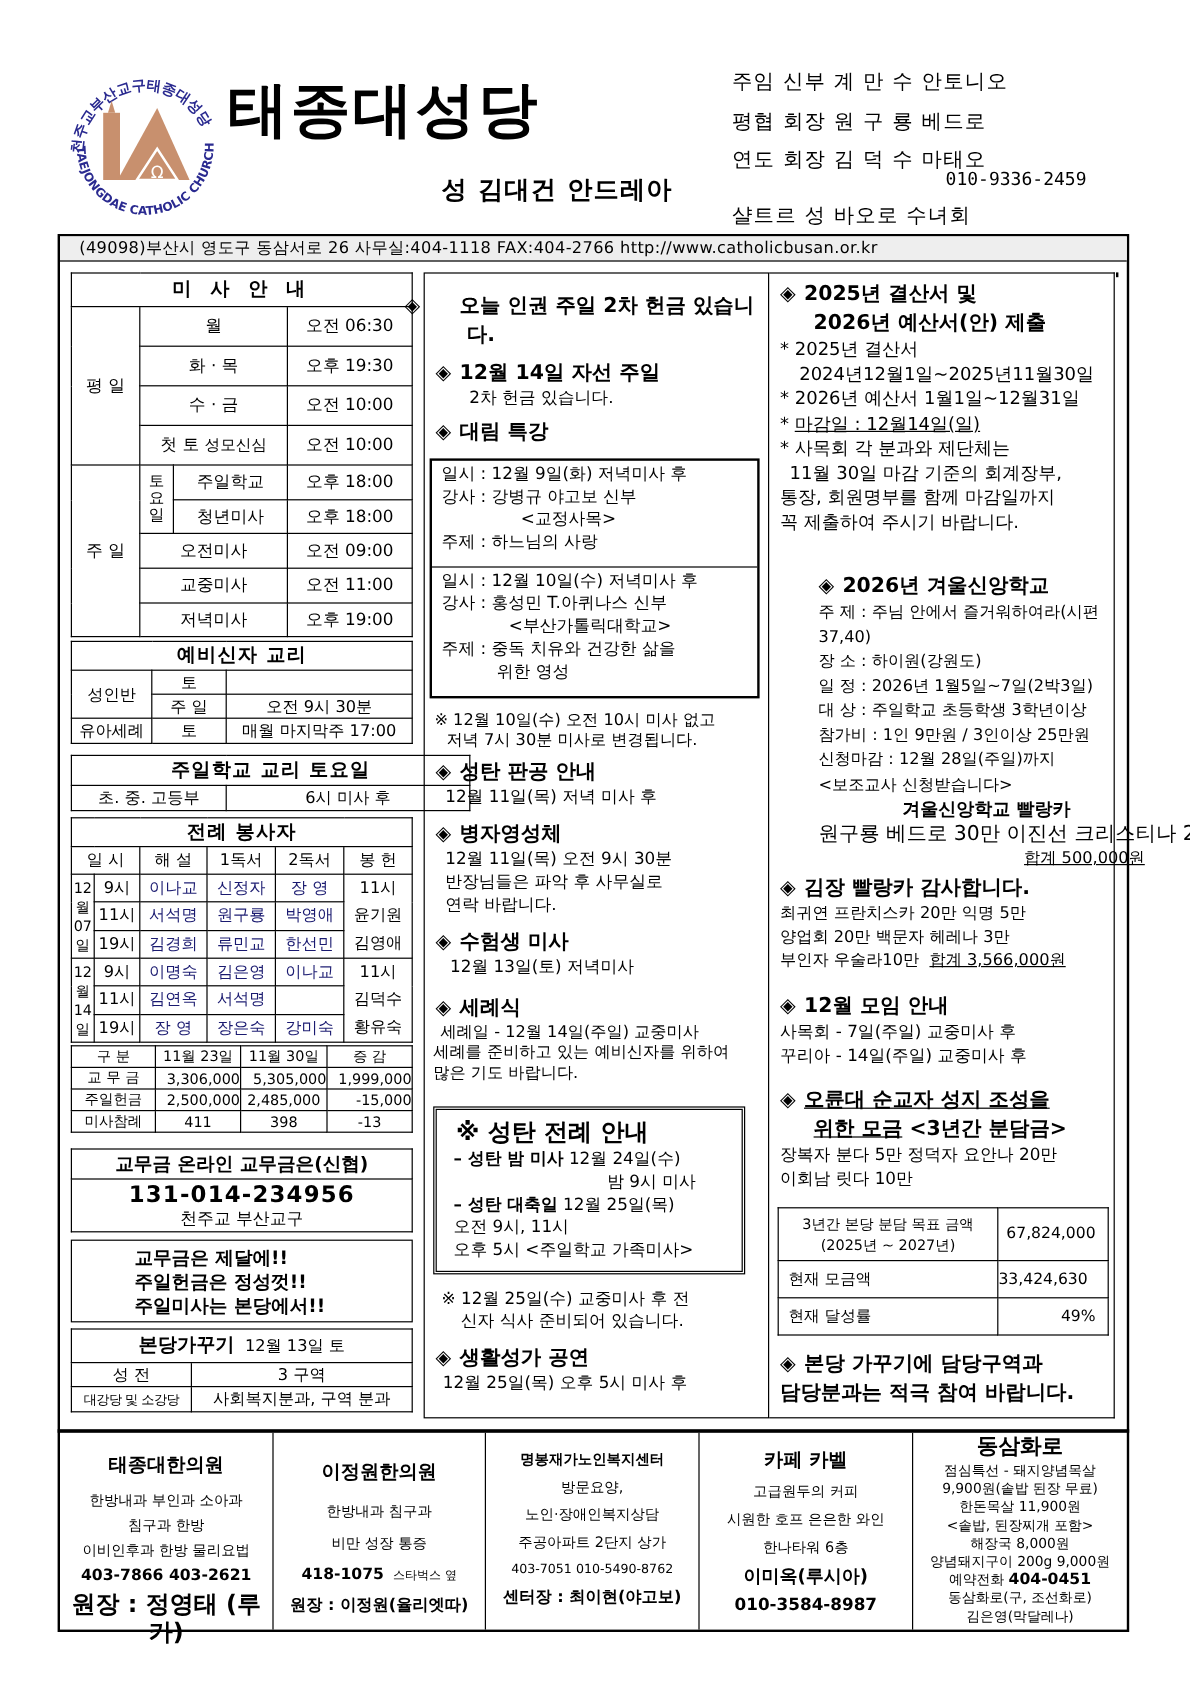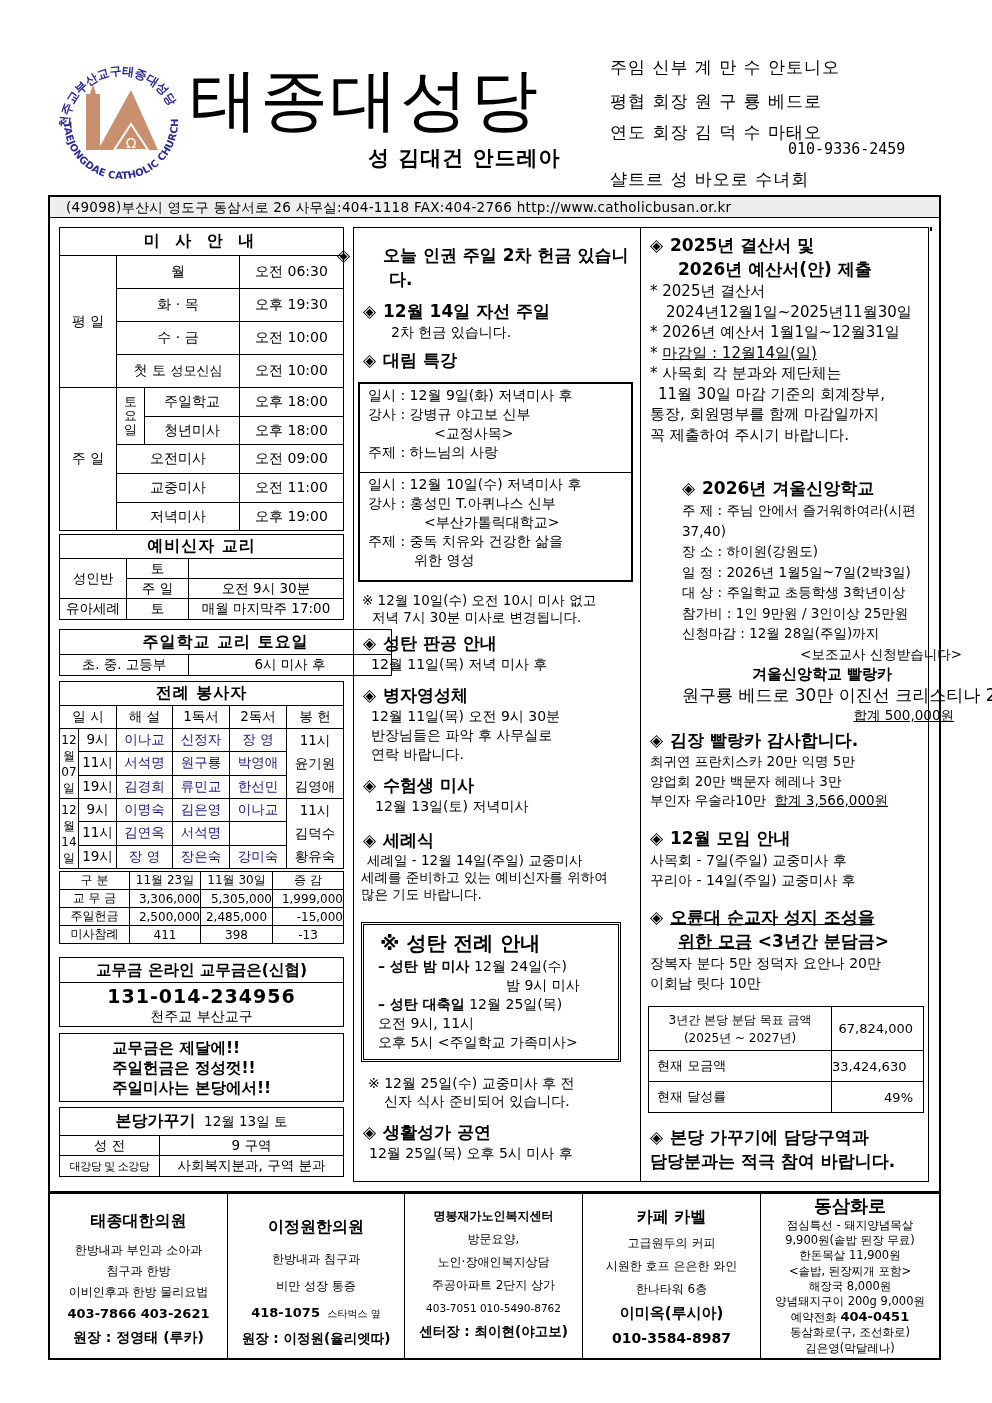--- a/index.html
+++ b/index.html
@@ -1,21 +1,21 @@
 <!DOCTYPE html>
 <html><head>
 <meta charset="utf-8">
 <style>
 *{box-sizing:border-box;margin:0;padding:0}
 html,body{width:992px;height:1403px;background:#fff;overflow:hidden}
 body{font-family:"DejaVu Sans","Liberation Sans",sans-serif;color:#000;position:relative}
 .abs{position:absolute}
 
 #logo{left:54px;top:62px;width:134px;height:124px}
-#title{left:190px;top:66px;font-size:68px;font-weight:normal;letter-spacing:2px;line-height:1;font-family:"DejaVu Sans",sans-serif}
+#title{left:190px;top:66px;font-size:50px;font-weight:bold;letter-spacing:2px;line-height:1;font-family:"DejaVu Sans",sans-serif}
 #subtitle{left:368px;top:144px;font-size:21px;font-weight:bold;letter-spacing:1px}
 .staff{left:610px;font-size:17px;letter-spacing:1px;white-space:nowrap}
 #phone{left:788px;top:140px;font-size:15px;font-family:"DejaVu Sans Mono",monospace}
 
 #frame{left:48px;top:195px;width:893px;height:1165px;border:2px solid #000}
 #addr{left:50px;top:197px;width:889px;height:21px;background:#eee;border-bottom:1px solid #000;font-size:13.5px;padding-left:16px;line-height:21px;white-space:nowrap;letter-spacing:.3px}
 #bottomsep{left:48px;top:1191px;width:893px;height:3px;background:#000}
 
 table{border-collapse:collapse}
 td,th{border:1px solid #000;text-align:center;font-weight:normal}
@@ -264,21 +264,21 @@
   <div>주일미사는 본당에서!!</div>
 </div>
 
 <table class="abs" style="left:59px;top:1107px;width:285px;font-size:13.5px">
   <tbody>
       <tr style="height:28px">
         <td colspan="2"><b style="font-size:16px">본당가꾸기</b>&nbsp;&nbsp;<span>12월 13일 토</span></td>
       </tr>
   <tr style="height:20px">
         <td style="width:100px">성      전</td>
-        <td>9 구역</td>
+        <td>3 구역</td>
       </tr>
   <tr style="height:21px">
         <td style="font-size:11px;letter-spacing:-.5px">대강당 및 소강당</td>
         <td>사회복지분과, 구역 분과</td>
       </tr>
 </tbody>
   </table>
 
 <div class="abs" style="left:353px;top:227px;width:288px;height:955px;border:1px solid #000"></div>
 <div class="col" style="left:363px;top:243px;width:270px">
@@ -354,21 +354,21 @@
   <div>꼭 제출하여 주시기 바랍니다.</div>
 </div>
 <div class="col" style="left:682px;top:476px;width:280px;font-size:13.5px;line-height:20.5px">
   <div class="h"><span class="d">◈</span><span>2026년 겨울신앙학교</span></div>
   <div>주 제 : 주님 안에서 즐거워하여라(시편 37,40)</div>
   <div>장   소 : 하이원(강원도)</div>
   <div>일   정 : 2026년 1월5일~7일(2박3일)</div>
   <div>대   상 : 주일학교 초등학생 3학년이상</div>
   <div>참가비 : 1인 9만원 / 3인이상 25만원</div>
   <div>신청마감 : 12월 28일(주일)까지</div>
-  <div style="text-align:right">&lt;보조교사 신청받습니다&gt;</div>
+  <div style="text-align:left">&lt;보조교사 신청받습니다&gt;</div>
   <div style="text-align:center;font-weight:bold;font-size:15px">겨울신앙학교 빨랑카</div>
   <div style="font-size:17px;white-space:nowrap">원구룡 베드로 30만 이진선 크리스티나 20만</div>
   <div style="text-align:right;padding-right:8px"><span class="u">합계 500,000원</span></div>
 </div>
 <div class="col" style="left:650px;top:728px;width:280px;font-size:13.5px;line-height:19.5px">
   <div class="h"><span class="d">◈</span><span>김장 빨랑카 감사합니다.</span></div>
   <div>최귀연 프란치스카 20만 익명 5만</div>
   <div>양업회 20만 백문자 헤레나 3만</div>
   <div><span>부인자 우술라10만</span>&nbsp;&nbsp;<span class="u">합계 3,566,000원</span></div>
 </div>
@@ -407,21 +407,21 @@
   <div class="h">담당분과는 적극 참여 바랍니다.</div>
 </div>
 
 <div class="abs" id="bottomsep"></div>
 <div class="ad" style="left:50px;width:178px">
   <div class="t">태종대한의원</div>
   <div>한방내과 부인과 소아과</div>
   <div>침구과 한방</div>
   <div>이비인후과 한방 물리요법</div>
   <b>403-7866 403-2621</b>
-  <div style="font-weight:bold;font-size:14px;line-height:24px">원장 : 정영태 (루카)</div>
+  <div style="font-weight:bold;font-size:20px;line-height:24px">원장 : 정영태 (루카)</div>
 </div>
 <div class="ad" style="left:228px;width:177px;padding-top:20px">
   <div class="t">이정원한의원</div>
   <div style="line-height:27px">한방내과 침구과</div>
   <div style="line-height:27px">비만 성장 통증</div>
   <div style="line-height:25px"><b>418-1075</b>&nbsp;&nbsp;<span style="font-size:10px">스타벅스 옆</span></div>
   <div style="font-weight:bold;font-size:13.5px;line-height:25px">원장 : 이정원(율리엣따)</div>
 </div>
 <div class="ad" style="left:405px;width:178px;padding-top:10px;line-height:23px">
   <div style="font-weight:bold;font-size:12px;line-height:24px">명봉재가노인복지센터</div>

